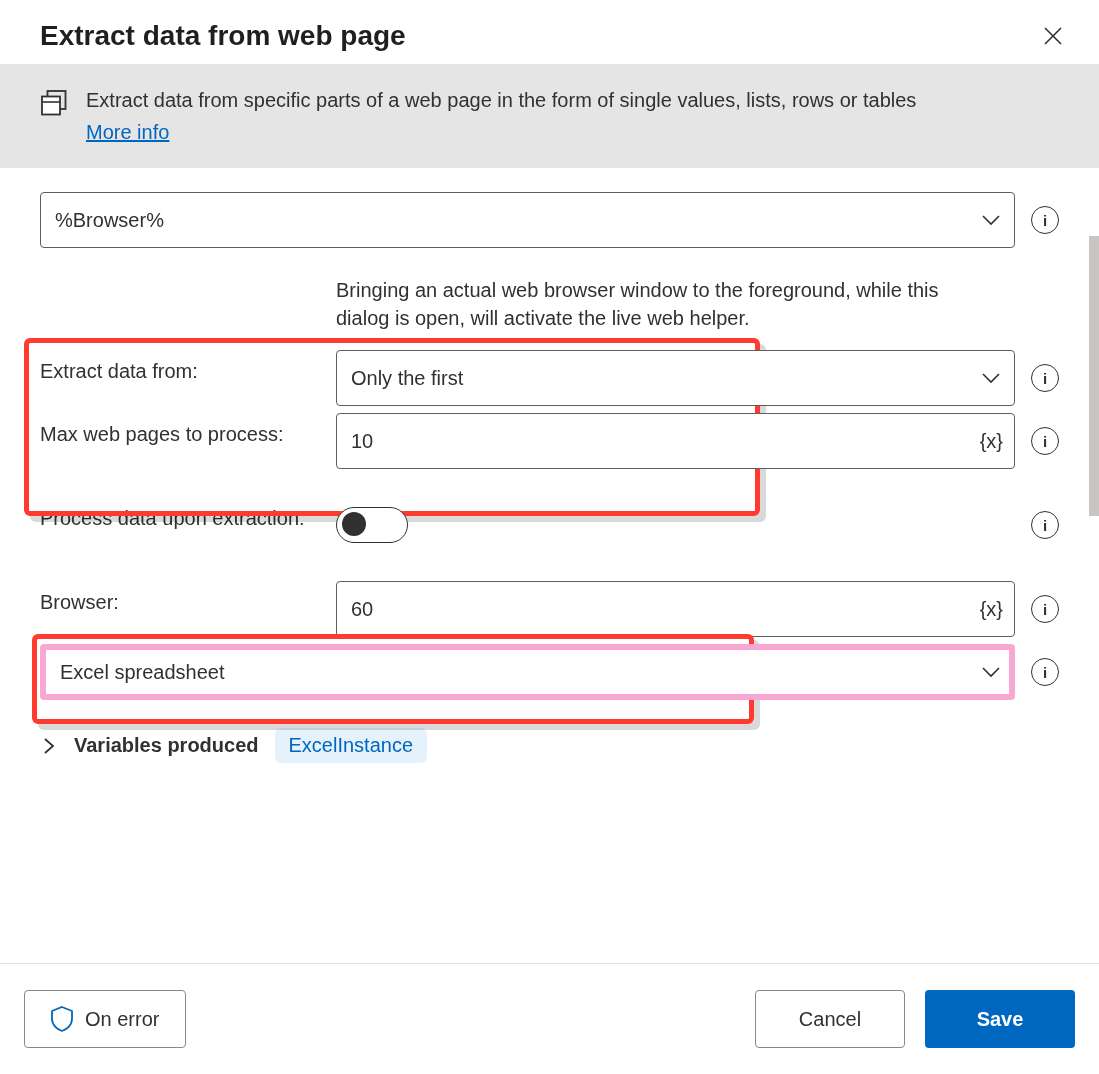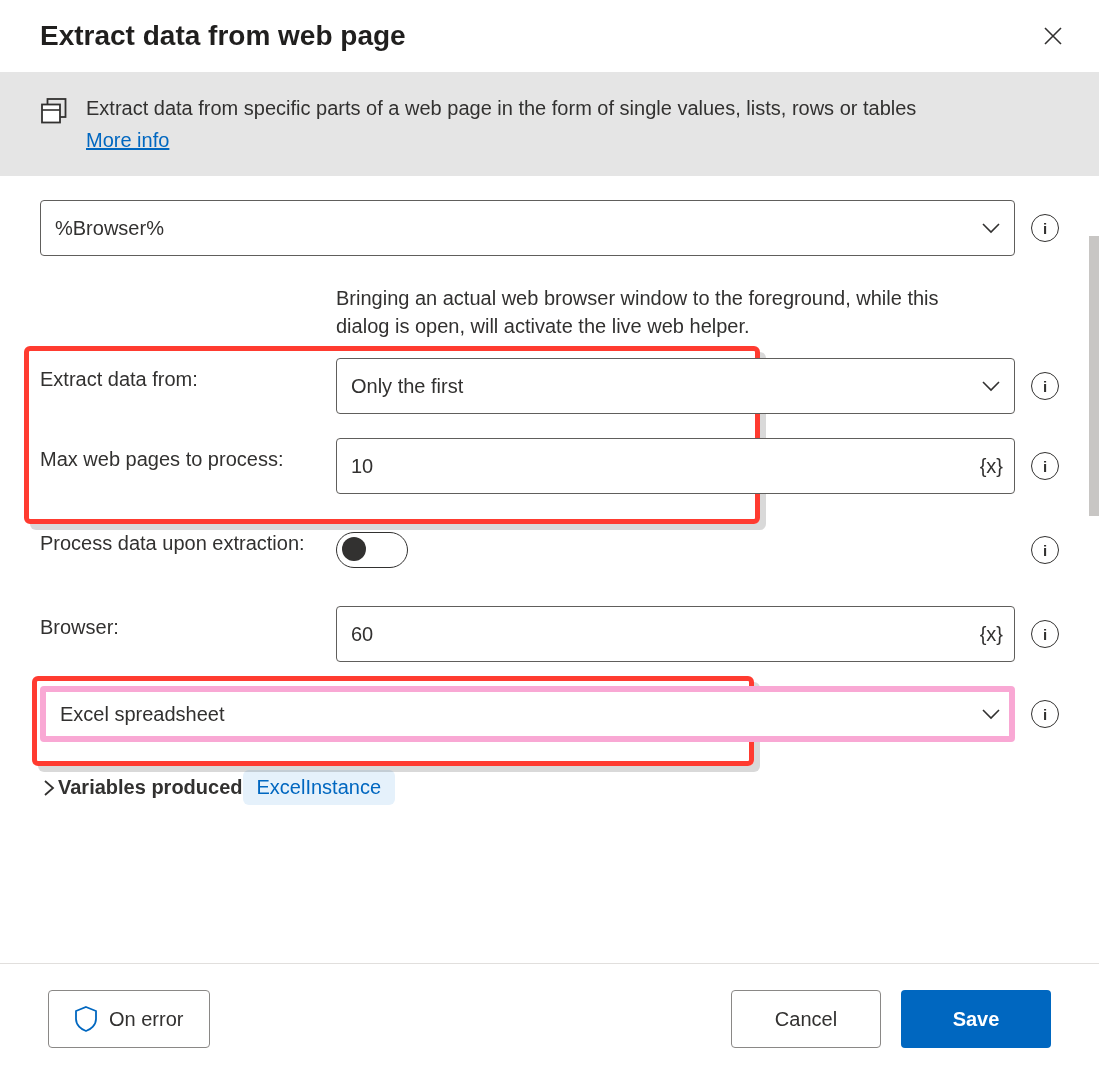--- a/index.html
+++ b/index.html
@@ -9,21 +9,21 @@
     font-size: 20px;
     color: #323130;
     background: #fff;
     width: 1099px;
     height: 1074px;
     position: relative;
   }
   .dialog { width: 100%; height: 100%; display: flex; flex-direction: column; }
   .header {
     display: flex; align-items: center; justify-content: space-between;
-    padding: 20px 32px 20px 40px;
+    padding: 20px 32px 12px 40px;
   }
   .title { font-size: 28px; font-weight: 600; color: #201f1e; }
   .close-btn {
     width: 28px; height: 28px; display: flex; align-items: center; justify-content: center;
     cursor: pointer;
   }
   .info-banner {
     background: #e5e5e5;
     padding: 22px 40px;
     display: flex; align-items: flex-start; gap: 18px;
@@ -31,21 +31,21 @@
   .banner-icon { width: 28px; height: 28px; flex-shrink: 0; margin-top: 2px; }
   .banner-text { font-size: 20px; color: #323130; line-height: 1.4; }
   .banner-text a { color: #0067c0; text-decoration: underline; display: inline-block; margin-top: 4px; }
   .body {
     flex: 1; overflow-y: auto; padding: 24px 40px 24px 40px;
     position: relative;
   }
   .row {
     display: flex; align-items: flex-start; margin-bottom: 28px;
   }
-  .row.tight { margin-bottom: 24px; }
+  .row.tight { margin-bottom: 7px; }
   .label {
     width: 296px; flex-shrink: 0; font-size: 20px; color: #323130;
     padding-top: 10px;
   }
   .control-col {
     flex: 1; display: flex; align-items: center; gap: 16px;
   }
   .control-wrap { flex: 1; position: relative; }
   .dropdown, .textinput {
     width: 100%; height: 56px; border: 1px solid #605e5c; border-radius: 4px;
@@ -79,31 +79,31 @@
   .toggle-knob {
     width: 24px; height: 24px; border-radius: 50%; background: #323130;
     position: absolute; top: 4px; left: 5px;
   }
   .highlight {
     position: absolute; border: 5px solid #ff3b30; border-radius: 6px;
     box-shadow: 6px 6px 0 rgba(0,0,0,0.15);
     pointer-events: none;
   }
   .variables-row {
-    display: flex; align-items: center; margin-top: 18px;
+    display: flex; align-items: center; gap: 16px; margin-top: 18px;
   }
   .expand-caret { width: 18px; display: flex; justify-content: center; }
   .var-label { font-weight: 600; font-size: 20px; }
   .var-pill {
     background: #e5f1fb; color: #0067c0; padding: 6px 14px; border-radius: 6px;
     font-size: 20px;
   }
   .footer {
     border-top: 1px solid #e1dfdd;
-    padding: 26px 48px; display: flex; align-items: center; justify-content: space-between;
+    padding: 26px 24px; display: flex; align-items: center; justify-content: space-between;
   }
   .on-error-btn {
     height: 58px; padding: 0 26px; border: 1px solid #8a8886; border-radius: 4px;
     background: #fff; display: flex; align-items: center; gap: 12px; font-size: 20px;
     color: #323130; cursor: pointer;
   }
   .on-error-btn svg { width: 22px; height: 26px; }
   .footer-right { display: flex; gap: 20px; }
   .btn {
     height: 58px; min-width: 150px; padding: 0 28px; border-radius: 4px;

